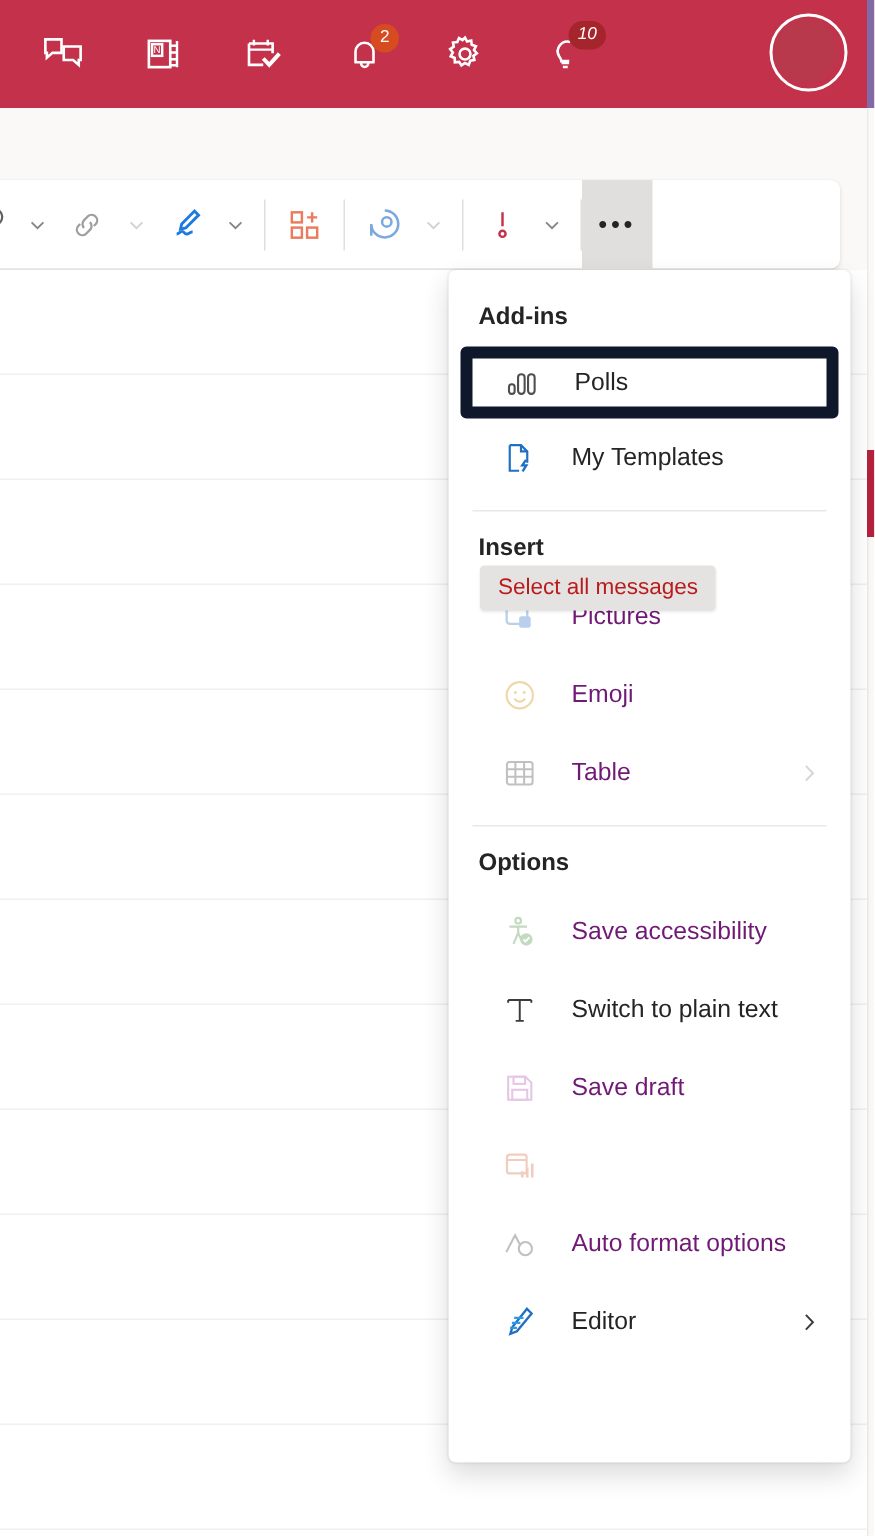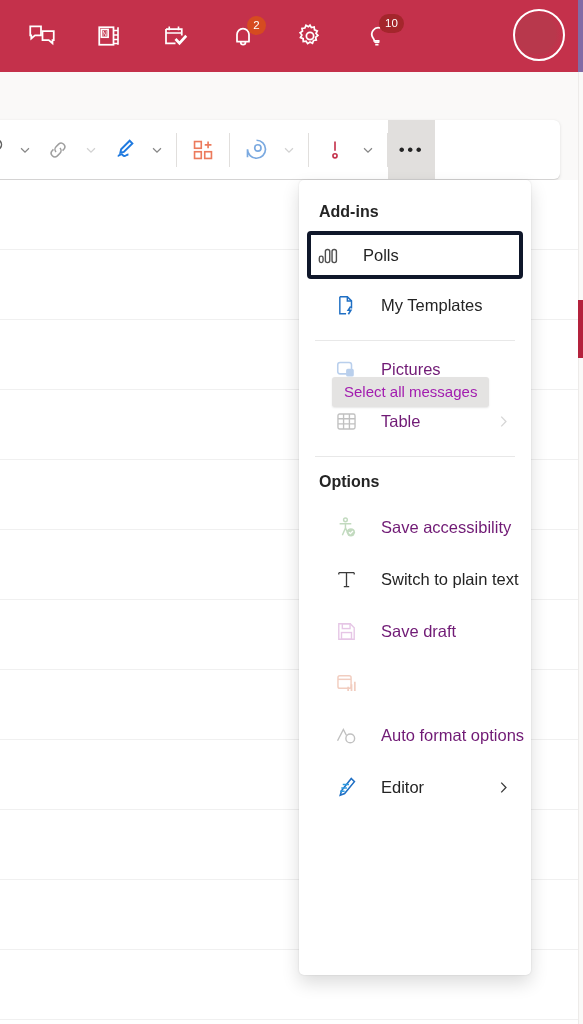--- a/index.html
+++ b/index.html
@@ -51,21 +51,21 @@
     min-width: 19px; height: 19px;
     border-radius: 10px;
     color: #ffffff;
     font-size: 11.5px;
     line-height: 19px;
     text-align: center;
     padding: 0 3px;
     font-family: "Liberation Sans", sans-serif;
   }
   .badge.orange { background: #d64b20; top: 8px; left: 38px; }
-  .badge.darkred { background: #a4262c; top: 6px; left: 36px; min-width: 25px; }
+  .badge.darkred { background: #a4262c; top: 6px; left: 36px; min-width: 25px; font-style: italic; }
 
   .avatar {
     position: absolute;
     right: 18px; top: 9px;
     width: 52px; height: 52px;
     border-radius: 50%;
     border: 2px solid #ffffff;
     background: radial-gradient(circle at 45% 48%, #b8384c 0%, #b8384c 52%, #c4314b 70%);
     cursor: pointer;
   }
@@ -143,21 +143,21 @@
     position: absolute;
     right: 0; top: 300px;
     width: 5px; height: 58px;
     background: #b4223c;
   }
 
   
   .menu {
     position: absolute;
     left: 299px; top: 180px;
-    width: 232px; height: 795px;
+    width: 268px; height: 795px;
     background: #ffffff;
     border-radius: 5px;
     box-shadow: 0 0 2px rgba(0,0,0,.12), 0 8px 18px rgba(0,0,0,.14);
     padding: 9px 0 10px 0;
   }
   .menu-heading {
     font-size: 16px;
     font-weight: bold;
     color: #242424;
     padding: 14px 20px 10px 20px;
@@ -185,38 +185,38 @@
   .menu-item .mi-chevron {
     position: absolute;
     right: 20px;
     display: flex; align-items: center;
   }
   .menu-item.disabled { cursor: default; }
   .menu-item.disabled .mi-label { color: #701a75; }
   .menu-item.disabled .mi-icon { opacity: .42; }
   .menu-item.disabled .mi-chevron { opacity: .35; }
   .menu-item.focused {
-    border: 4px solid #0f172a;
+    border: 8px solid #0f172a;
     border-radius: 4px;
     margin: 0 8px;
-    padding-left: 0;
+    padding-left: 16px;
     height: 48px;
   }
   .menu-div {
     height: 1px;
     background: #e8e8e8;
     margin: 9px 16px 2px 16px;
   }
 
   
   .tooltip {
     position: absolute;
-    left: 332px; top: 377px;
+    left: 320px; top: 377px;
     background: #e4e3e2;
-    color: #a21caf;
+    color: #b91c1c;
     font-size: 15px;
     padding: 6px 12px 7px 12px;
     border-radius: 3px;
     white-space: nowrap;
     box-shadow: 0 1px 2px rgba(0,0,0,.10);
     z-index: 40;
   }
 </style>
 </head>
 <body>
@@ -413,31 +413,43 @@
           <path d="M5.6 3.6v16.4h6.0"></path>
           <path d="M12.8 3.6v4.0h4.0"></path>
           <path d="M16.0 13.0l-2.4 3.6h2.6l-2.4 3.8" stroke-width="1.5"></path>
         </svg>
       </span>
       <span class="mi-label">My Templates</span>
     </div>
 
     <div class="menu-div"></div>
 
+    <div class="menu-heading">Insert</div>
 
     <div class="menu-item disabled">
       <span class="mi-icon">
         <svg width="25" height="25" viewBox="0 0 24 24" fill="none" stroke="#5b8fd4" stroke-width="1.5">
           <rect x="3.6" y="5.2" width="13.2" height="11.0" rx="2.2"></rect>
           <rect x="11.6" y="11.4" width="7.4" height="7.4" rx="1.6" fill="#5b8fd4" stroke="none"></rect>
         </svg>
       </span>
       <span class="mi-label">Pictures</span>
     </div>
 
+    <div class="menu-item disabled">
+      <span class="mi-icon">
+        <svg width="25" height="25" viewBox="0 0 24 24" fill="none" stroke="#d6a23a" stroke-width="1.4">
+          <circle cx="12" cy="12" r="8.4"></circle>
+          <circle cx="9.2" cy="10.2" r=".95" fill="#d6a23a" stroke="none"></circle>
+          <circle cx="14.8" cy="10.2" r=".95" fill="#d6a23a" stroke="none"></circle>
+          <path d="M8.6 14.2c.9 1.3 2.0 1.9 3.4 1.9s2.5-.6 3.4-1.9"></path>
+        </svg>
+      </span>
+      <span class="mi-label">Emoji</span>
+    </div>
 
     <div class="menu-item disabled">
       <span class="mi-icon">
         <svg width="25" height="25" viewBox="0 0 24 24" fill="none" stroke="#6b6b6b" stroke-width="1.3">
           <rect x="3.8" y="4.8" width="16.4" height="14.4" rx="1.6"></rect>
           <path d="M3.8 9.4h16.4M3.8 14.3h16.4M9.2 4.8v14.4M14.8 4.8v14.4"></path>
         </svg>
       </span>
       <span class="mi-label">Table</span>
       <span class="mi-chevron">

